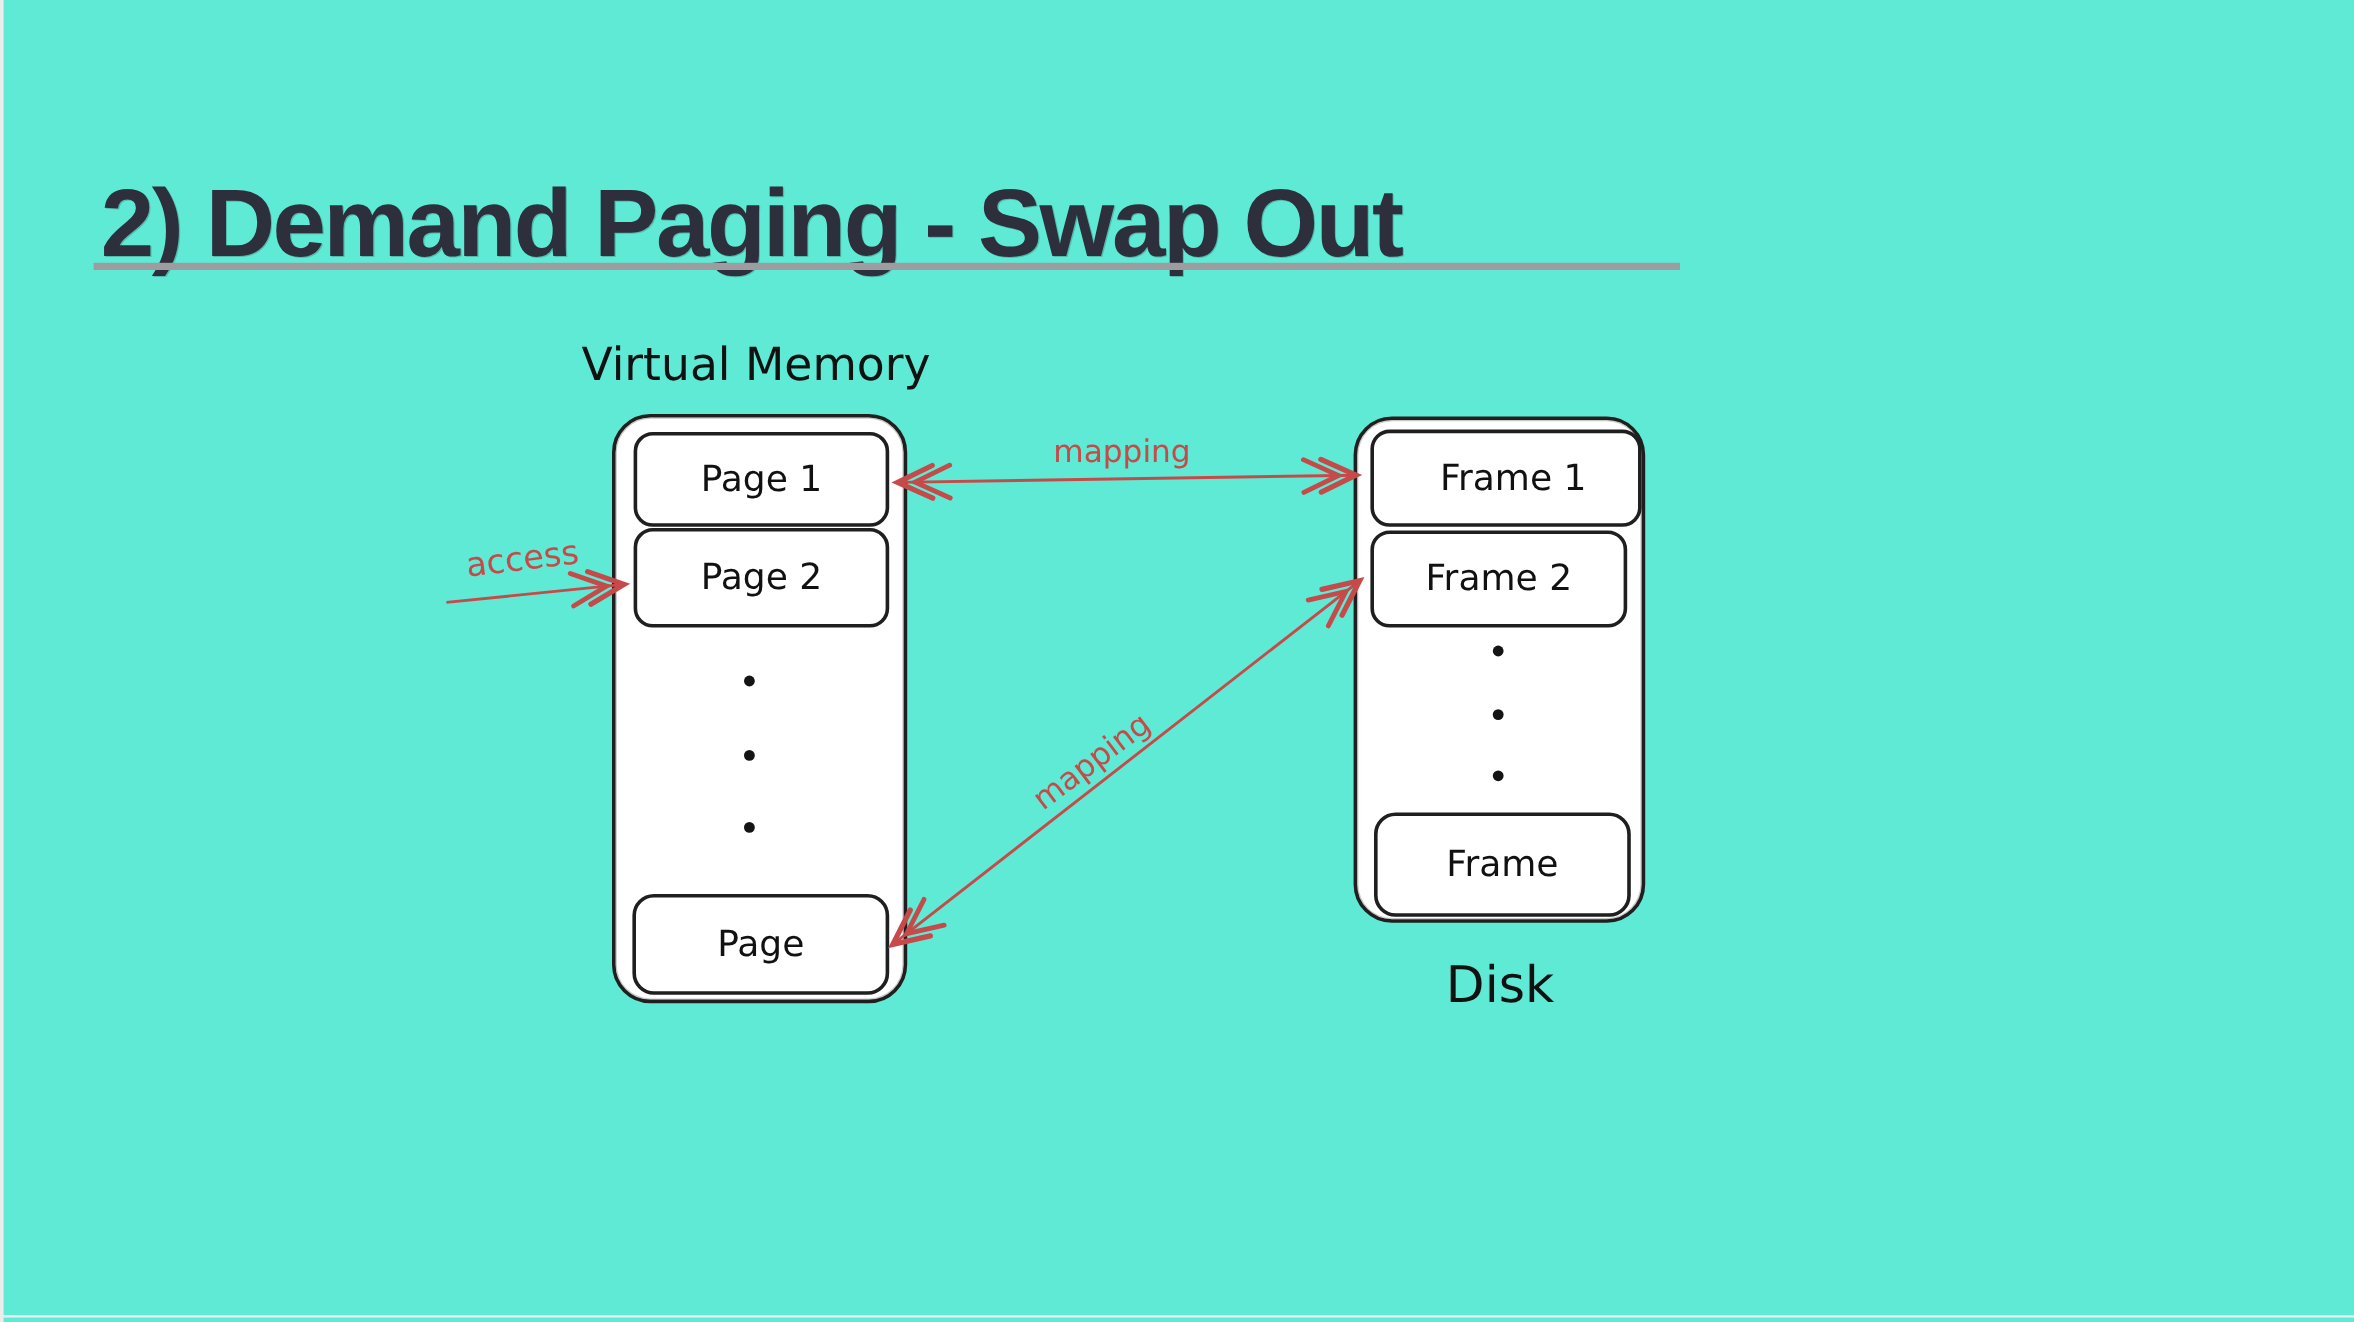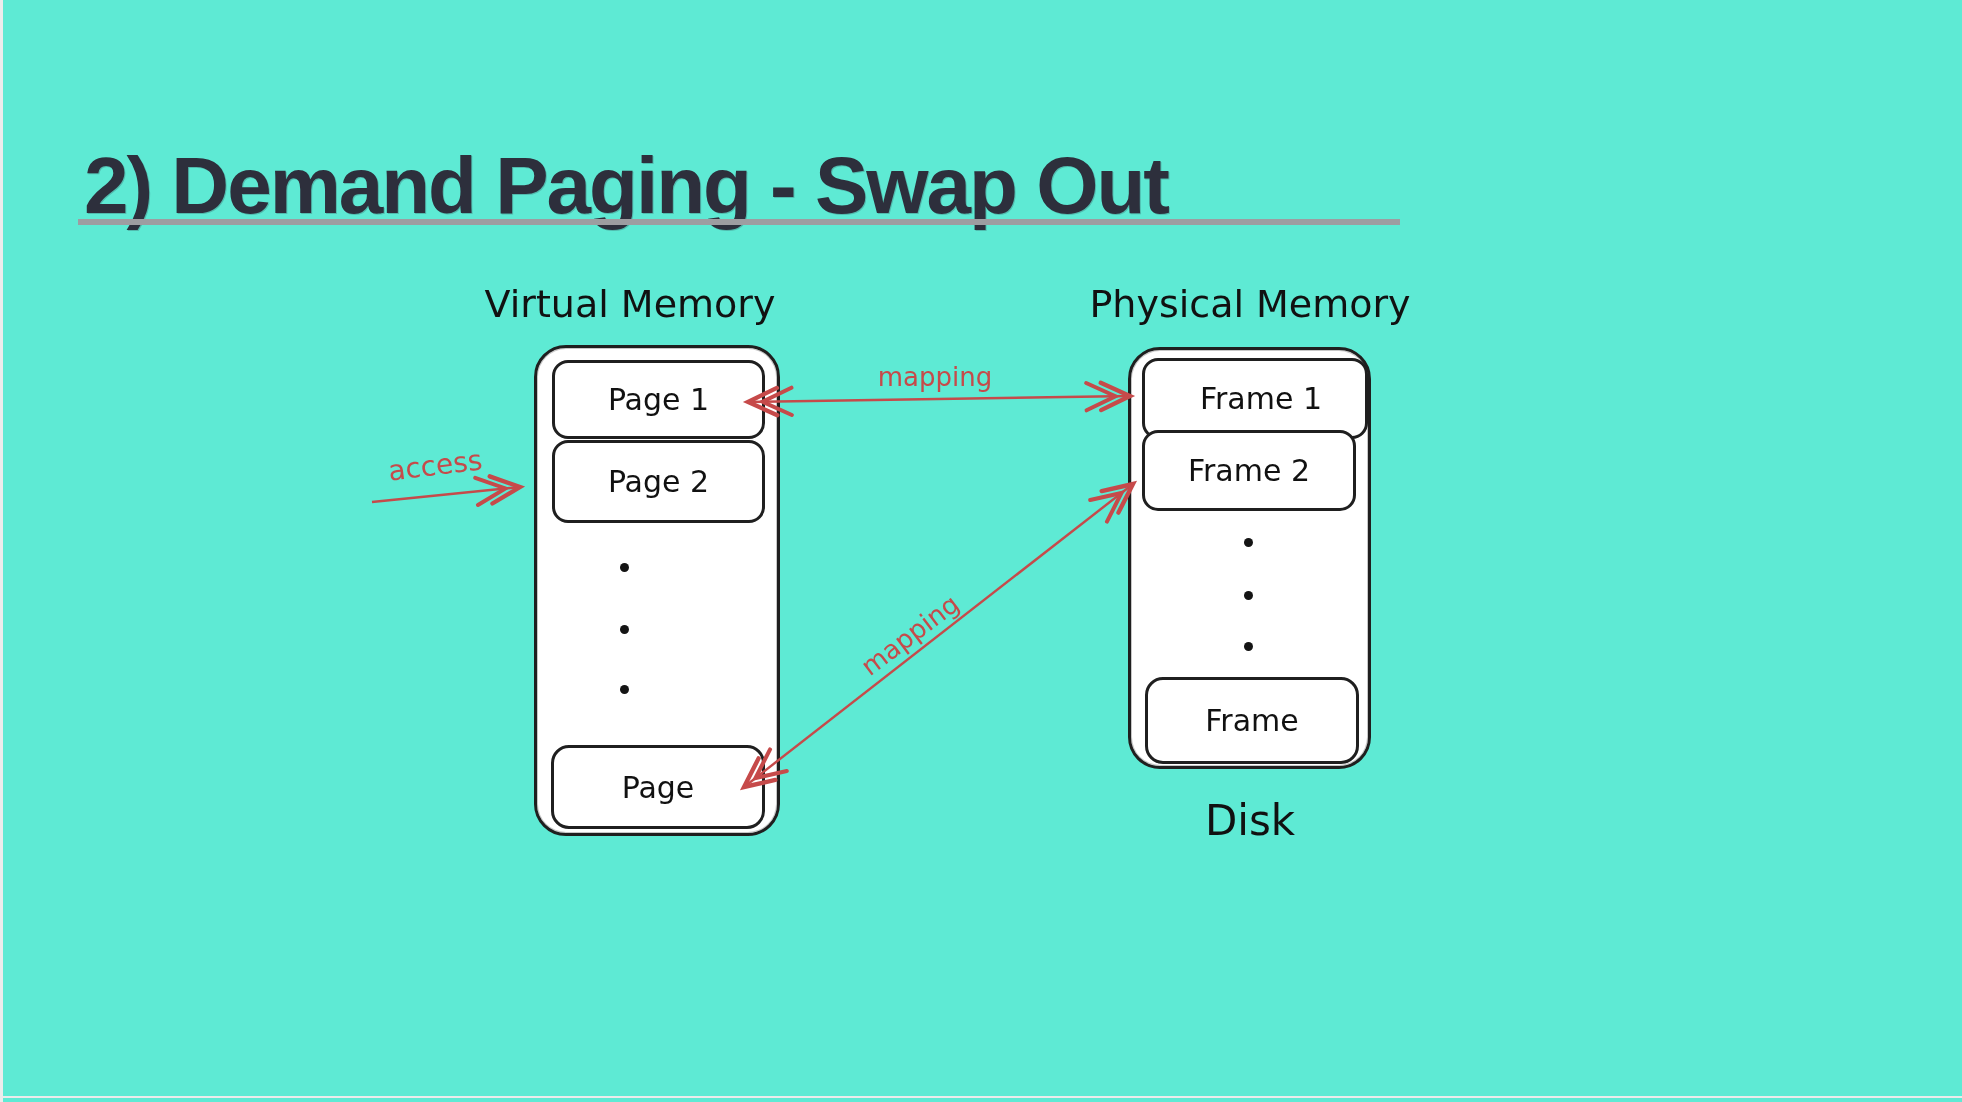--- a/index.html
+++ b/index.html
@@ -20,33 +20,33 @@
 
   .section-title { position:absolute; font-size:38px; color:#111; text-align:center; white-space:nowrap; }
   .vm-title   { left:470px;  top:282px; width:320px; }
   .pm-title   { left:1075px; top:282px; width:350px; }
   .disk-title { left:1150px; top:796px; width:200px; font-size:42px; }
 
   .memory-box {
     position:absolute; border:3px solid #1f1f1f; border-radius:32px; background:#ffffff;
     box-shadow:inset 0 0 0 1px rgba(31,31,31,0.25);
   }
-  .vm-box { left:510px;  top:345px; width:240px; height:485px;margin-left:24px; }
+  .vm-box { left:510px;  top:345px; width:240px; height:485px; }
   .pm-box { left:1128px; top:347px; width:237px; height:416px; }
 
   .slot {
     position:absolute; border:3px solid #1f1f1f; border-radius:16px; background:#fff;
     display:flex; align-items:center; justify-content:center;
     font-size:30px; color:#111; white-space:nowrap;
   }
   .vm-slot-1 { left:15px; top:12px;  width:207px; height:73px; }
   .vm-slot-2 { left:15px; top:92px;  width:207px; height:77px; }
   .vm-slot-3 { left:14px; top:397px; width:208px; height:78px; border-radius:18px;text-align:center; }
   .pm-slot-1 { left:11px; top:8px;   width:208px; height:75px;padding-left:12px; }
-  .pm-slot-2 { left:11px; top:80px;  width:208px; height:75px; }
+  .pm-slot-2 { left:11px; top:92px;  width:208px; height:75px; }
   .pm-slot-3 { left:14px; top:327px; width:208px; height:81px; border-radius:18px; }
 
   .dot { position:absolute; width:9px; height:9px; border-radius:50%; background:#141414; }
 
   .disk-box {
     position:absolute; left:1129px; top:853px; width:246px; height:220px;
     border:3.5px solid #1f1f1f; border-radius:42px; background:#fff;
   }
   .swap-area-label { position:absolute; left:0; right:0; top:16px; text-align:center; font-size:24px; color:#111; }
   .swap-box {
@@ -91,21 +91,20 @@
       <span>Page 2</span>
     </div>
     <div class="slot vm-slot-3">
       <span>Page</span>
     </div>
   </div>
   <div class="dot" style="left:620px; top:563px;"></div>
   <div class="dot" style="left:620px; top:625px;"></div>
   <div class="dot" style="left:620px; top:685px;"></div>
 
-  <div class="section-title pm-title">Physical Memory</div>
   <div class="memory-box pm-box">
     <div class="slot pm-slot-1">
       <span>Frame 1</span>
     </div>
     <div class="slot pm-slot-2">
       <span>Frame 2</span>
     </div>
     <div class="slot pm-slot-3">
       <span>Frame</span>
     </div>

